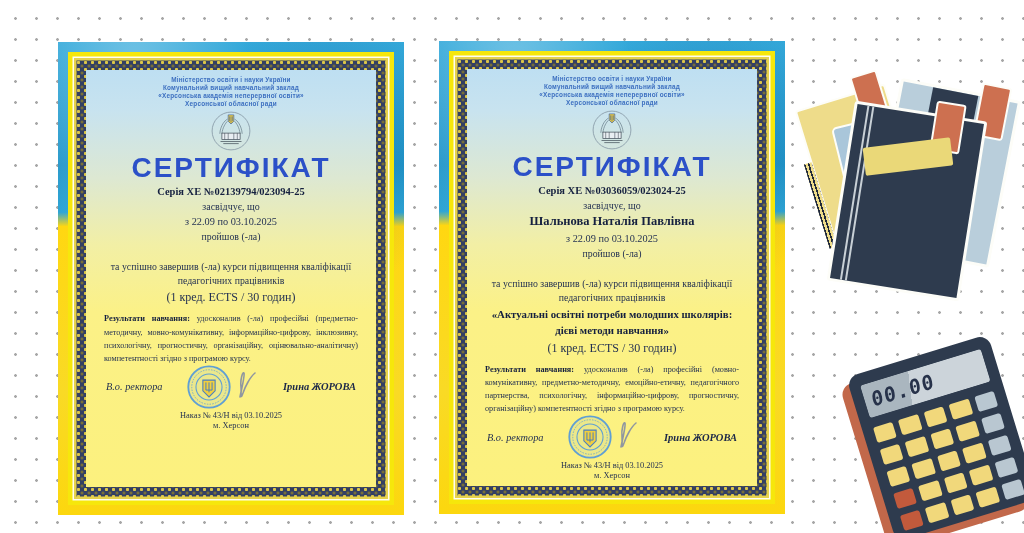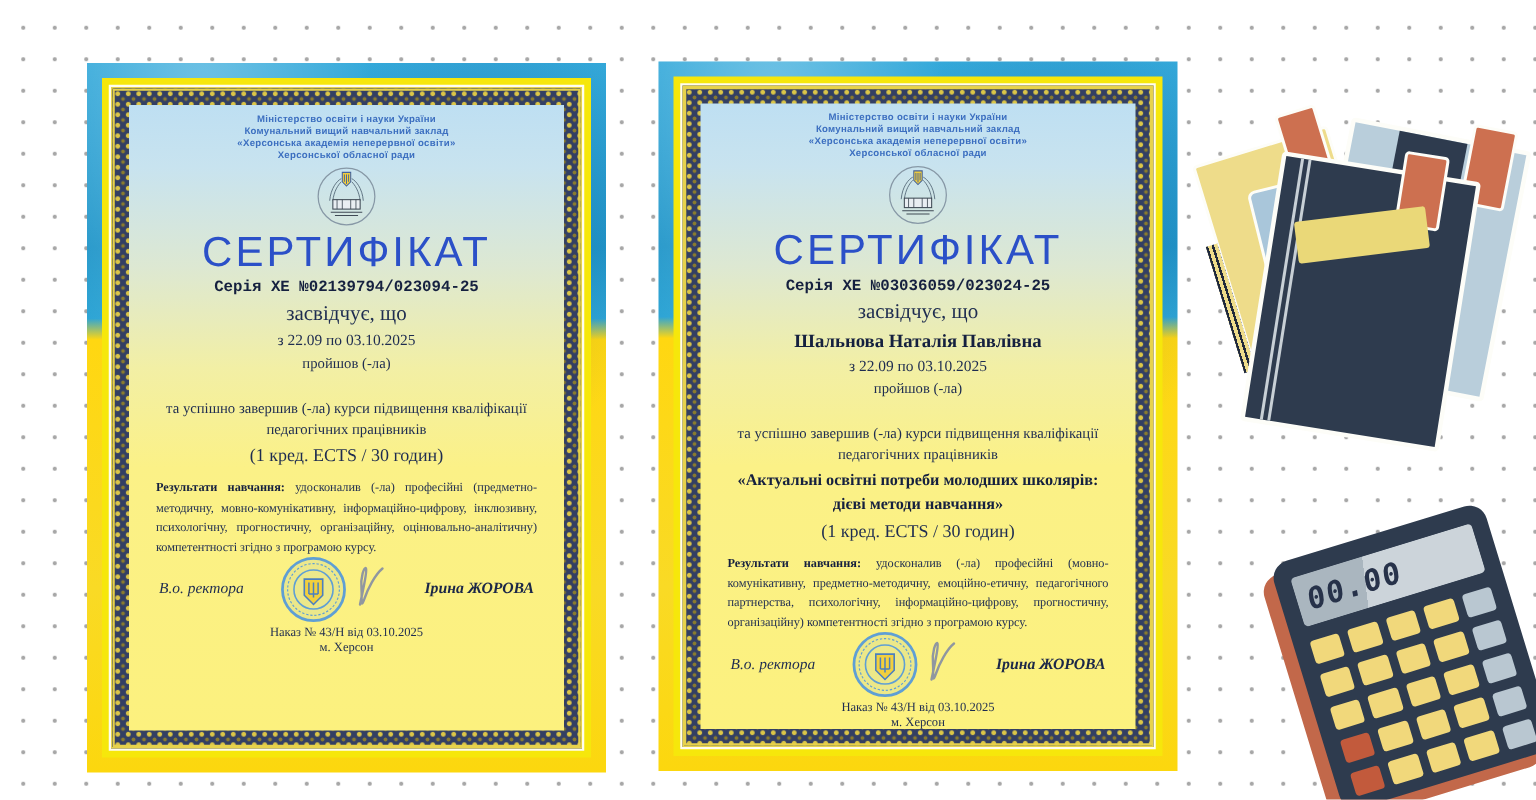--- a/index.html
+++ b/index.html
@@ -36,24 +36,24 @@
   }
   .cert-inner{
     width:100%;height:100%;box-sizing:border-box;padding:6px 16px;
     overflow:hidden;text-align:center;color:#1e2c50;
     background:linear-gradient(180deg,#bedff2 0%,#c8e3ef 10%,#dde8d2 26%,#f2efa5 42%,#fbf187 58%,#fcf17e 100%);
   }
 
   .inst{font-family:"Liberation Sans",sans-serif;font-weight:bold;font-size:6.4px;
         line-height:1.25;color:#3c6fc0;letter-spacing:.2px;}
   .logo{width:42px;height:42px;margin:2px auto 0;display:block;}
-  .cert-title{font-family:"Liberation Sans",sans-serif;font-weight:normal;font-size:28px;
+  .cert-title{font-family:"Liberation Sans",sans-serif;font-weight:bold;font-size:28px;
               line-height:1;color:#2b50c8;letter-spacing:2px;margin-top:2px;}
-  .series{font-size:10.5px;font-weight:bold;color:#15203f;margin-top:4px;font-family:Liberation Mono, monospace;}
-  .certifies{font-size:14px;margin-top:4px;}
+  .series{font-size:10.5px;font-weight:bold;color:#15203f;margin-top:4px;}
+  .certifies{font-size:10px;margin-top:4px;}
   .rname{font-size:12.5px;font-weight:bold;color:#15203f;margin-top:3px;}
   .period{font-size:10.3px;margin-top:4px;}
   .passed{font-size:9.8px;margin-top:4px;}
   .comp1{font-size:9.8px;margin-top:19px;line-height:1.25;}
   .comp2{font-size:9.8px;margin-top:2px;line-height:1.25;}
   .course{font-size:10.8px;font-weight:bold;color:#15203f;line-height:1.4;margin-top:3px;padding:0 4px;}
   .credits{font-size:12px;margin-top:3px;}
   .results{font-size:8.2px;line-height:1.6;text-align:justify;margin:7px 2px 0;}
   .results b{color:#15203f;}
   .sig-row{display:flex;align-items:center;justify-content:space-between;margin-top:2px;height:40px;padding:0 4px;font-style:italic;}

